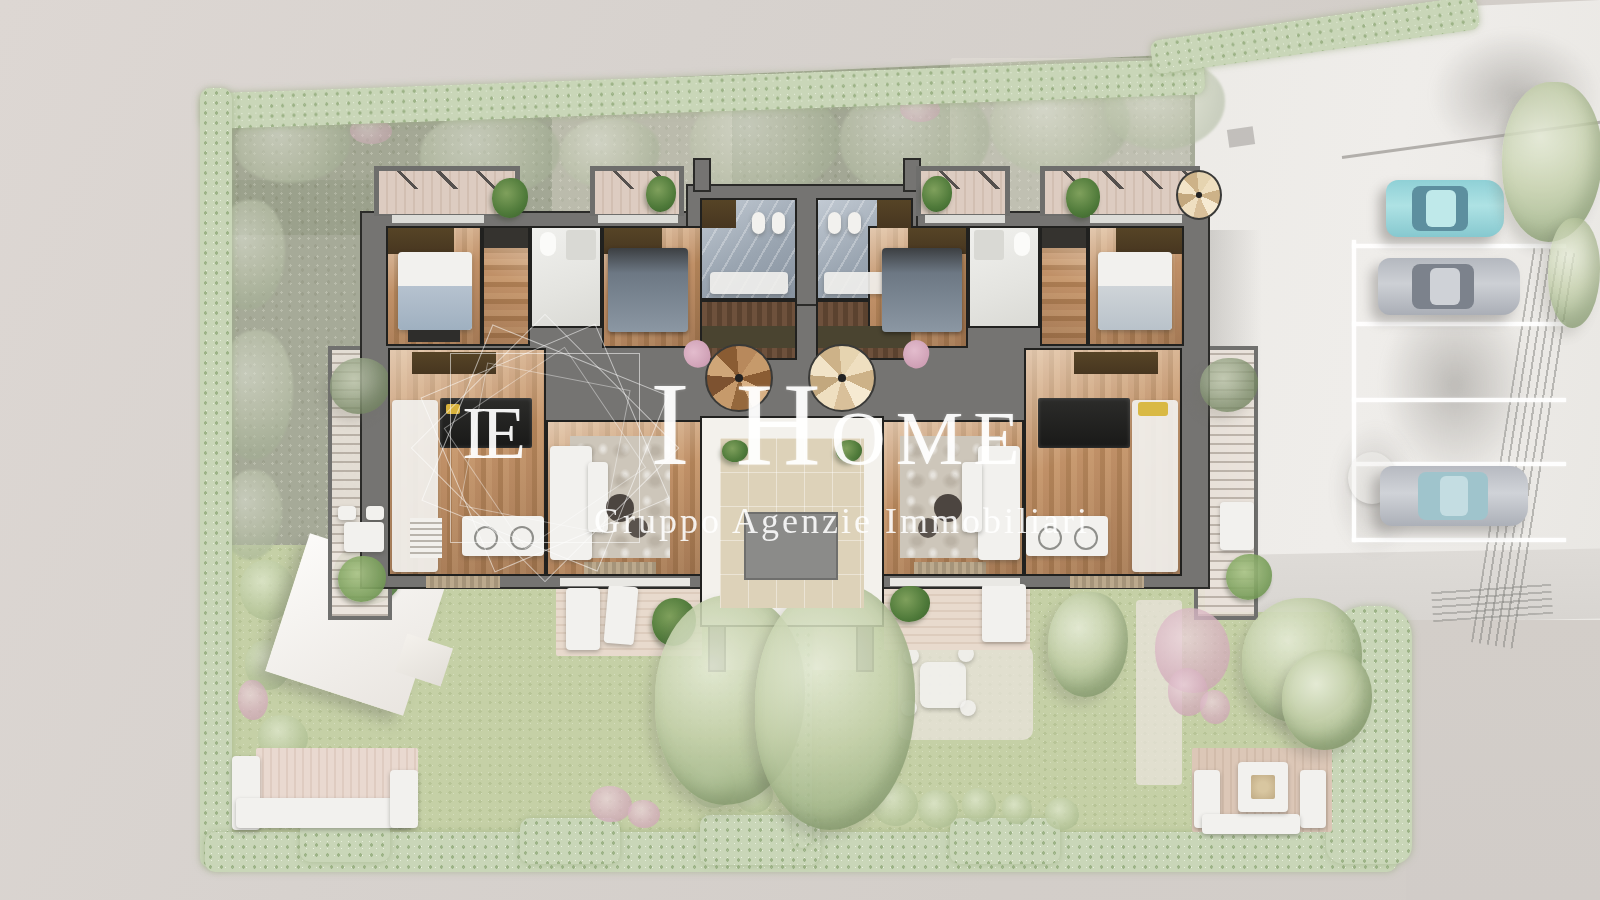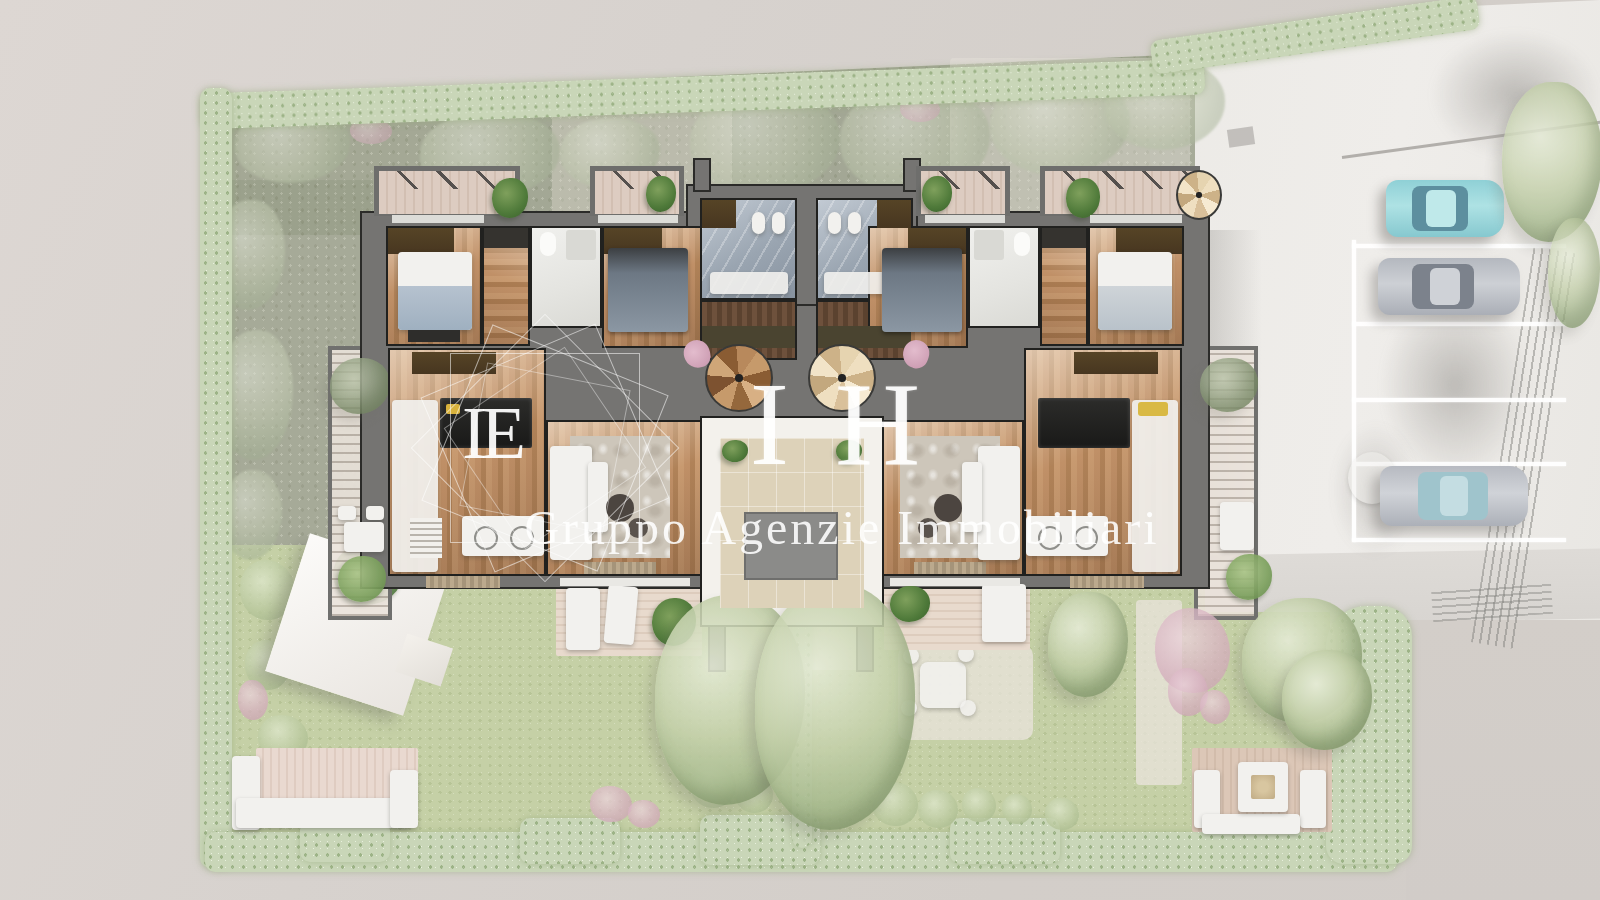--- a/index.html
+++ b/index.html
@@ -46,21 +46,21 @@
   .car{border-radius:12px 18px 18px 12px;}
   .car .glass{position:absolute;border-radius:8px;}
   .car .roof{position:absolute;border-radius:6px;}
   .hatch{background:repeating-linear-gradient(90deg,rgba(122,122,118,.45) 0 2px,transparent 2px 8px);}
   .shadowblob{border-radius:50%;background:radial-gradient(rgba(118,115,110,.4),rgba(118,115,110,0) 70%);filter:blur(4px);}
   
   #wm-title{display:flex;align-items:baseline;gap:36px;color:rgba(255,255,255,.93);text-shadow:0 0 3px rgba(255,255,255,.25);}
   #wm-title .word{display:flex;align-items:baseline;letter-spacing:10px;}
   #wm-title .lead{font-size:118px;line-height:1;}
   #wm-title .rest{font-size:76px;line-height:1;}
-  #wm-sub{font-size:48px;letter-spacing:3px;color:rgba(255,255,255,.88);}
+  #wm-sub{font-size:36px;letter-spacing:3px;color:rgba(255,255,255,.88);}
   #wm-mono{font-size:74px;letter-spacing:-6px;color:rgba(255,255,255,.94);line-height:1;}
   .lsq{position:absolute;border:1.3px solid rgba(255,255,255,.55);}
 </style>
 </head>
 <body>
 
 <div id="stage">
 
   <div class="abs driveway" style="left:1140px;top:0;width:460px;height:628px;z-index:1;
               clip-path:polygon(10px 88px,52px 50px,330px 6px,460px 0,460px 628px,70px 628px,68px 558px,65px 232px,10px 162px);"></div>
@@ -333,17 +333,18 @@
     <div class="lsq" style="inset:22px;transform:rotate(56deg);border-color:rgba(255,255,255,.4);"></div>
   </div>
   <div class="abs" id="wm-mono" style="left:462px;top:396px;z-index:51;">IE</div>
 
   <div class="abs" id="wm-title" style="left:840px;top:366px;z-index:51;transform:translateX(-50%);">
     <span class="word">
       <span class="lead">I</span>
     </span>
     <span class="word">
       <span class="lead">H</span>
+        <span class="rest">OME</span>
     </span>
   </div>
   <div class="abs" id="wm-sub" style="left:842px;top:500px;z-index:51;transform:translateX(-50%);white-space:nowrap;">Gruppo Agenzie Immobiliari</div>
 
 </div>
 
 </body></html>

